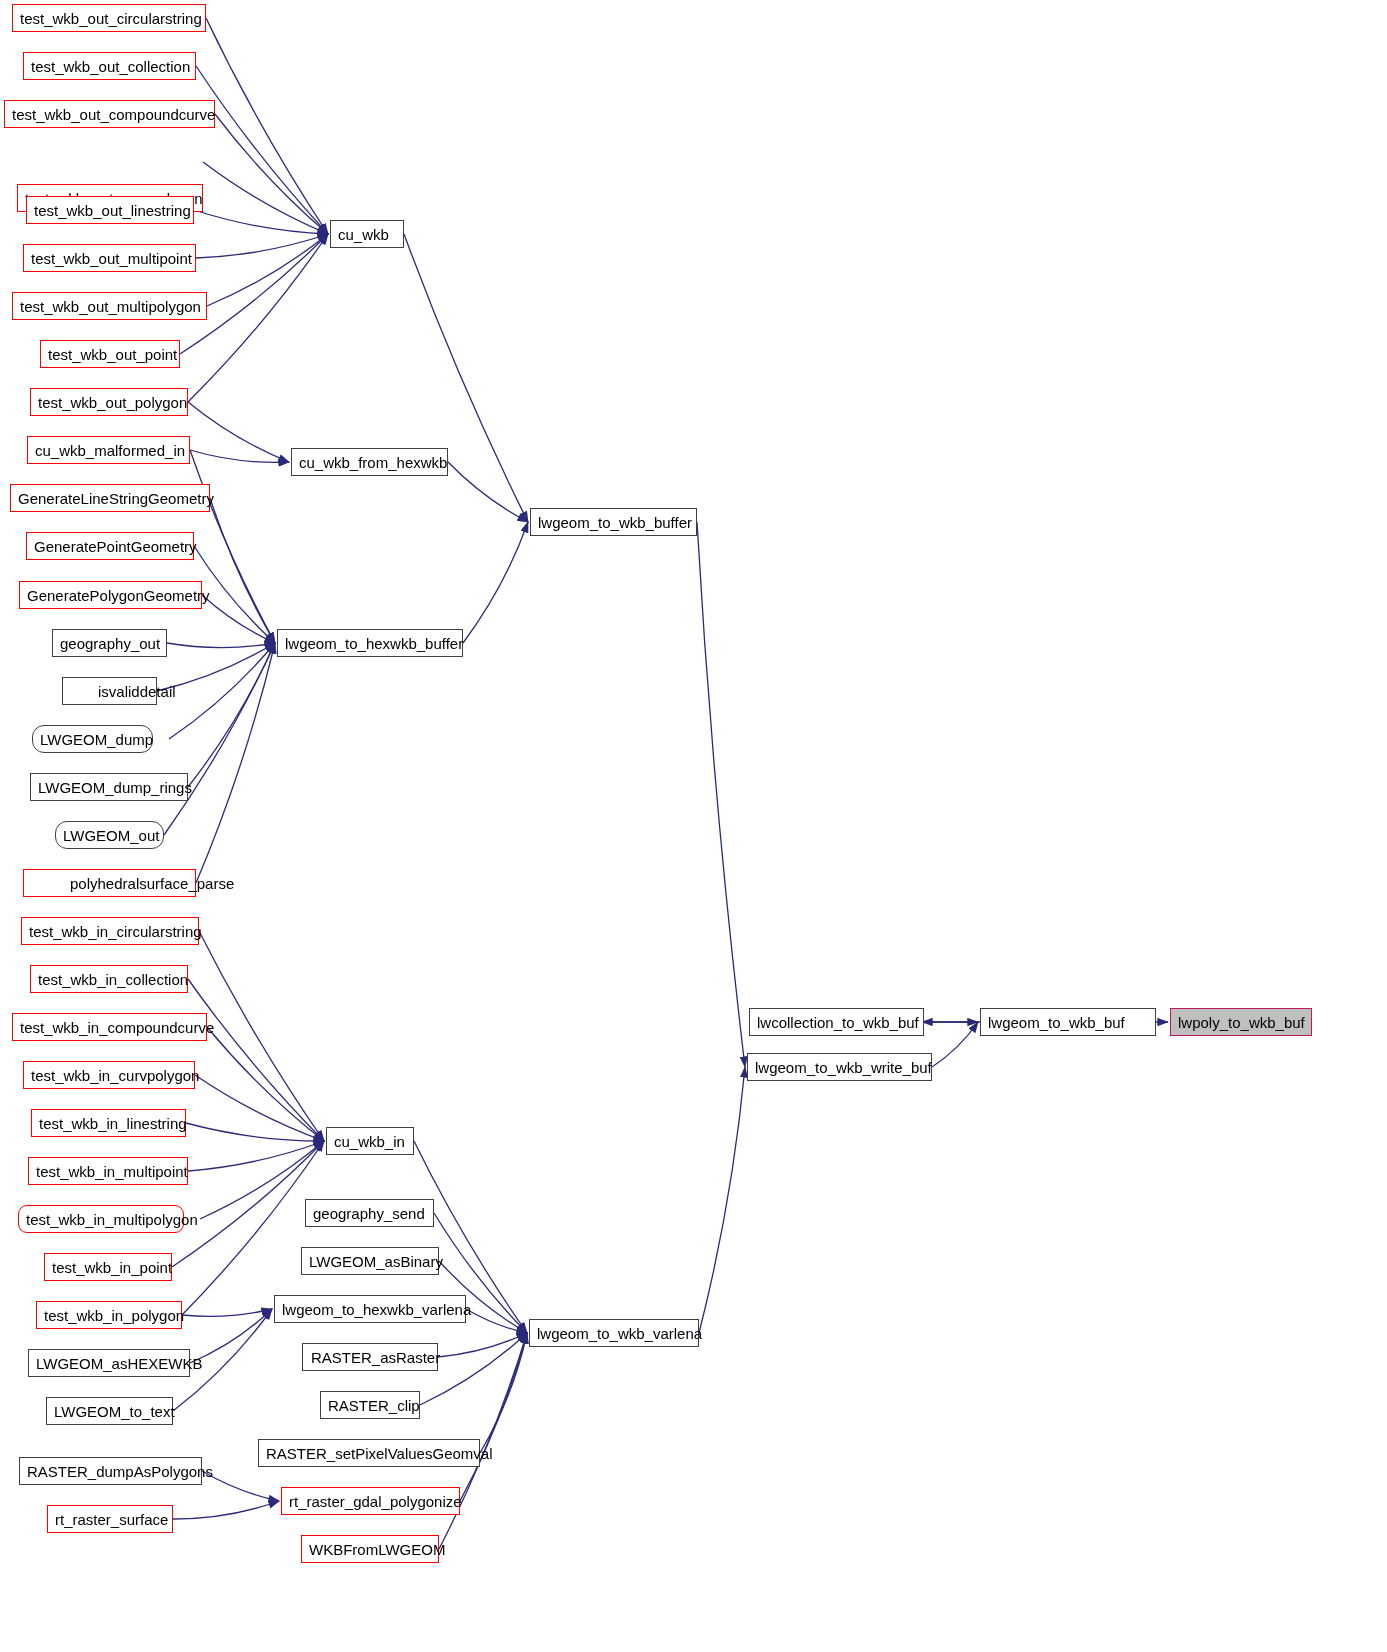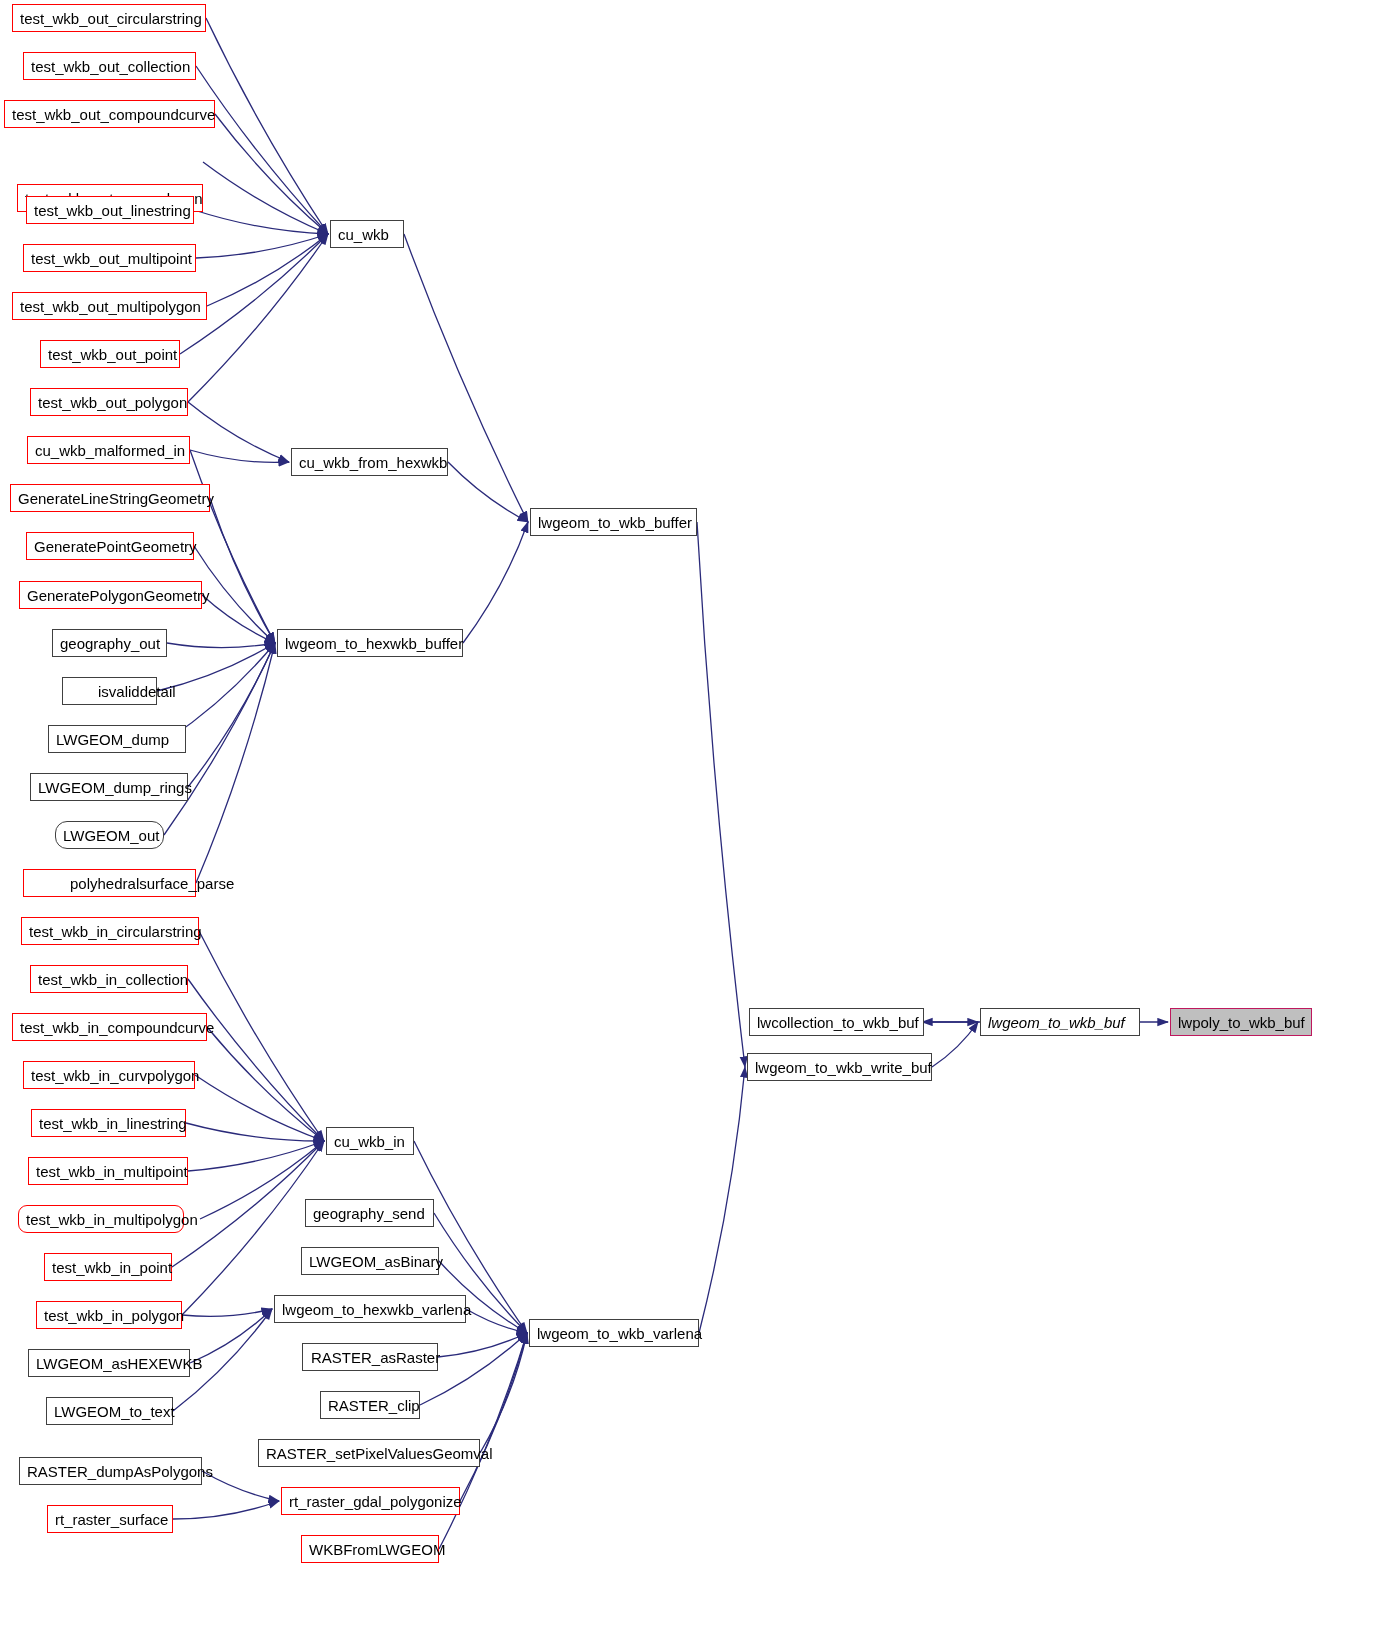--- a/index.html
+++ b/index.html
@@ -155,21 +155,21 @@
       </div>
       <div class="node" style="left: 19px; top: 581px; width: 183px;">
         <span class="lbl">GeneratePolygonGeometry</span>
       </div>
       <div class="node black" style="left: 52px; top: 629px; width: 115px;">
         <span class="lbl">geography_out</span>
       </div>
       <div class="node black" style="left: 62px; top: 677px; width: 95px; padding-left: 35px;">
         <span class="lbl">isvaliddetail</span>
       </div>
-      <div class="node black" style="left: 48px; top: 725px; width: 138px;">
+      <div class="node black" style="left: 32px; top: 725px; width: 121px; border-radius: 12px;">
         <span class="lbl">LWGEOM_dump</span>
       </div>
       <div class="node black" style="left: 30px; top: 773px; width: 158px;">
         <span class="lbl">LWGEOM_dump_rings</span>
       </div>
       <div class="node black" style="left: 55px; top: 821px; width: 109px; border-radius: 12px;">
         <span class="lbl">LWGEOM_out</span>
       </div>
       <div class="node" style="left: 23px; top: 869px; width: 173px; padding-left: 46px;">
         <span class="lbl">polyhedralsurface_parse</span>
@@ -254,20 +254,20 @@
       </div>
       <div class="node black" style="left: 529px; top: 1319px; width: 170px;">
         <span class="lbl">lwgeom_to_wkb_varlena</span>
       </div>
       <div class="node black" style="left: 749px; top: 1008px; width: 175px;">
         <span class="lbl">lwcollection_to_wkb_buf</span>
       </div>
       <div class="node black" style="left: 747px; top: 1053px; width: 185px;">
         <span class="lbl">lwgeom_to_wkb_write_buf</span>
       </div>
-      <div class="node black" style="left: 980px; top: 1008px; width: 160px; font-style: italic;">
+      <div class="node black" style="left: 980px; top: 1008px; width: 176px;">
         <span class="lbl">lwgeom_to_wkb_buf</span>
       </div>
       <div class="node current" style="left: 1170px; top: 1008px; width: 142px;">
         <span class="lbl">lwpoly_to_wkb_buf</span>
       </div>
     </div>
 </div>
 
 </body></html>

